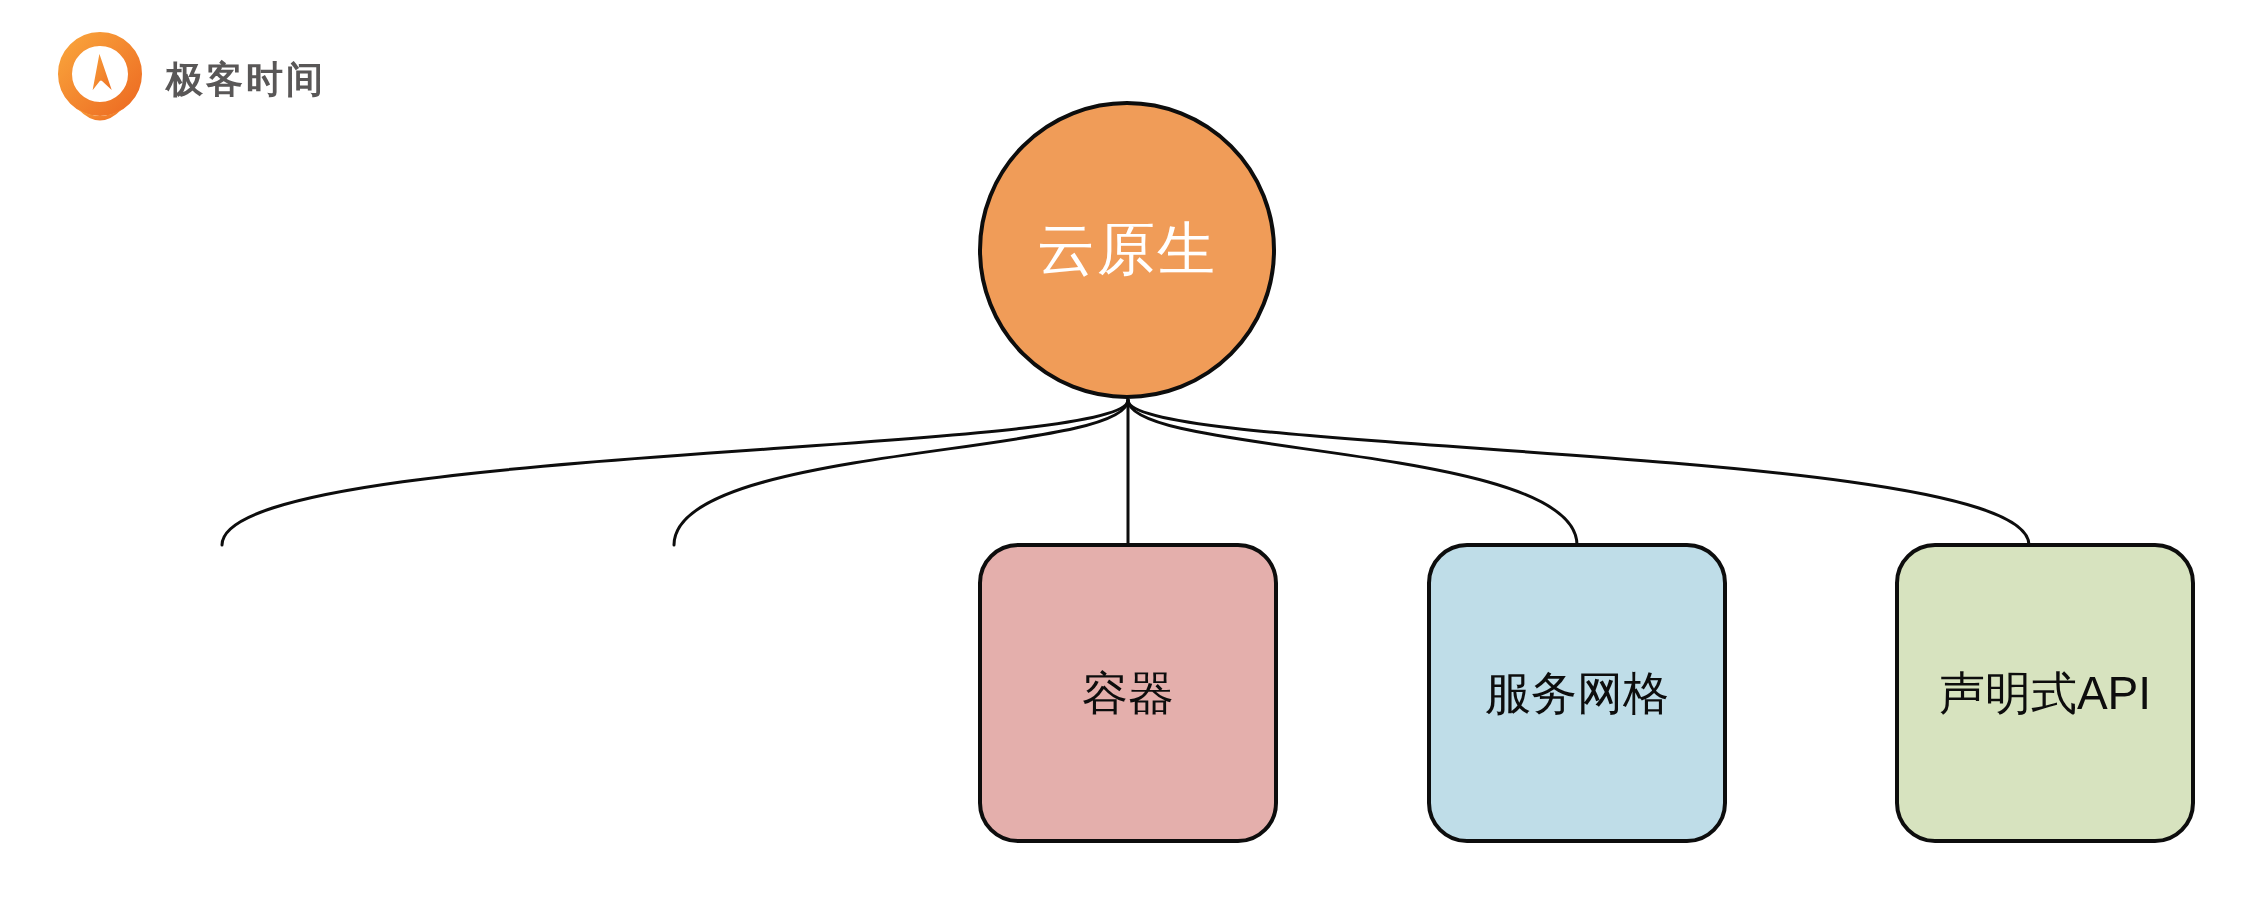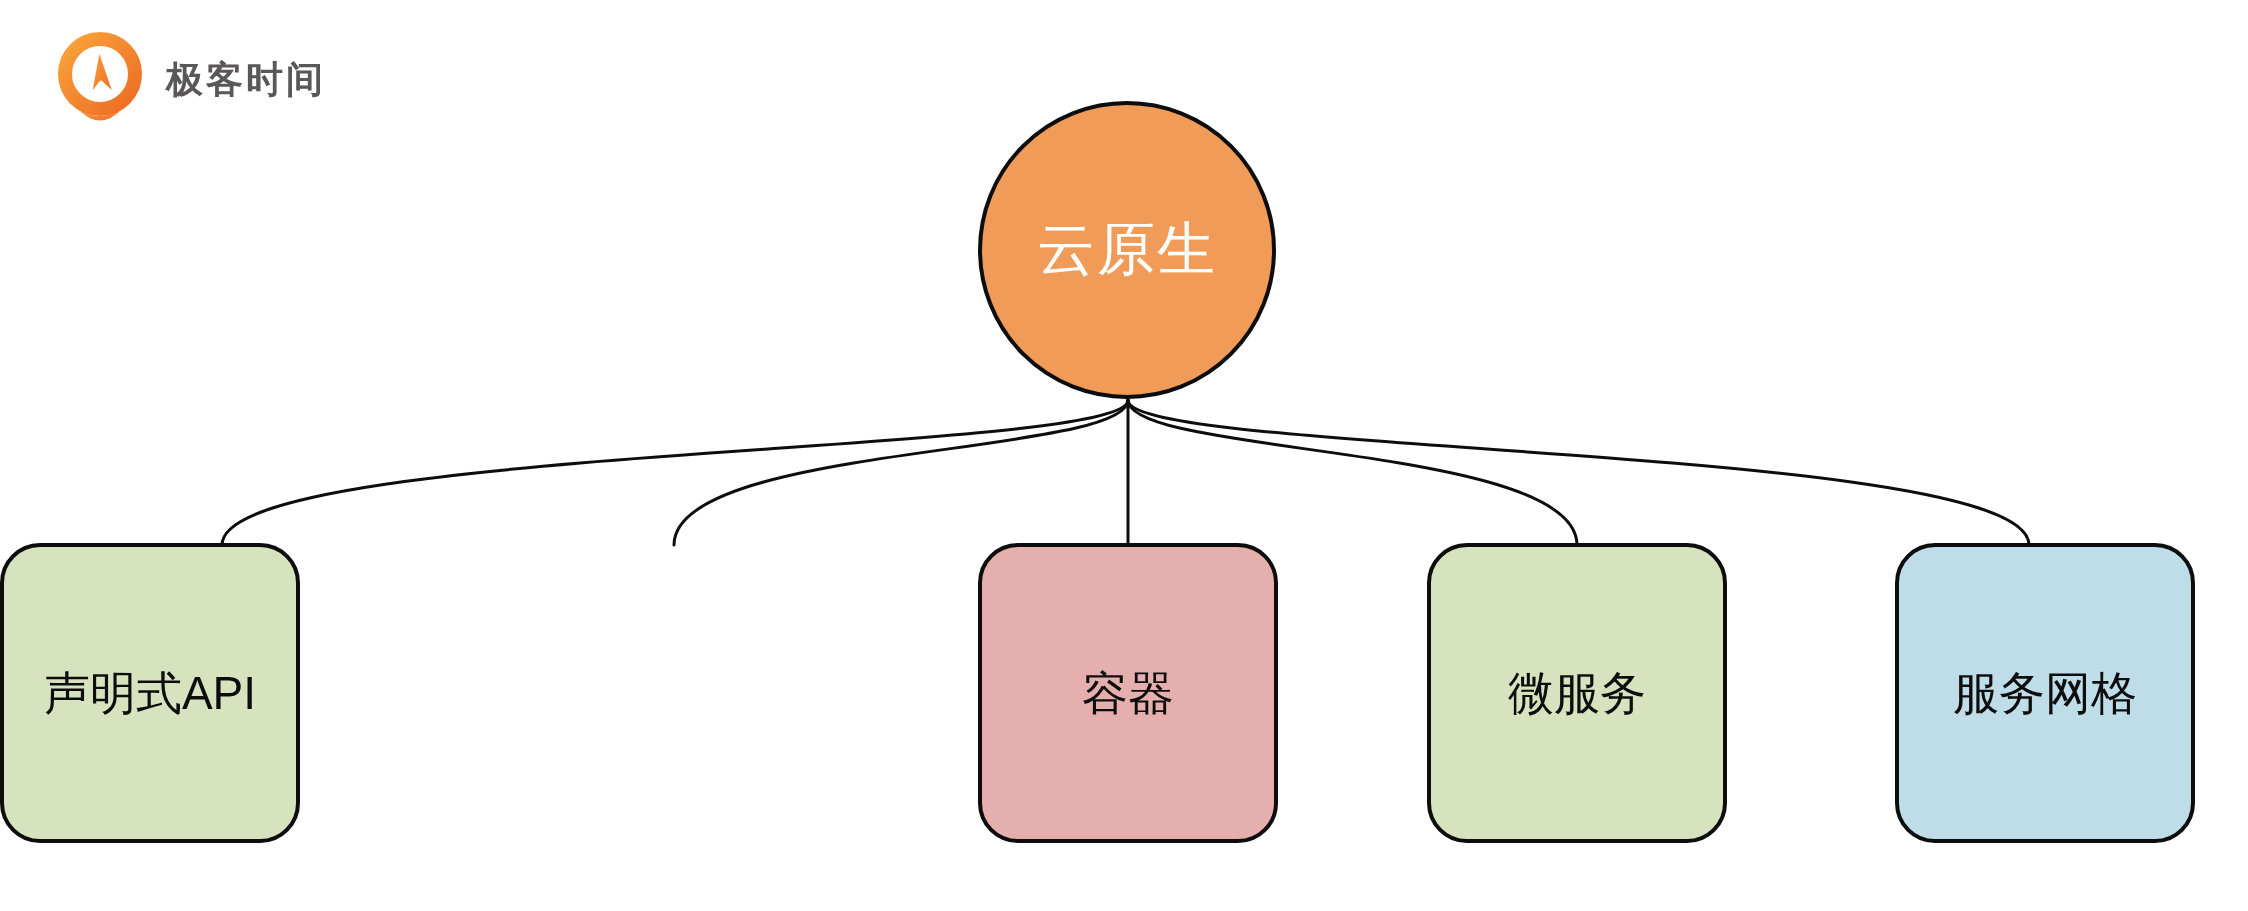--- a/index.html
+++ b/index.html
@@ -96,23 +96,20 @@
     <path d="M1128 400 C1128 456 2029 444 2029 545" stroke="#0D0D0D"></path>
   </svg>
 
   <div class="node node--root" style="background: rgb(240, 156, 88); color: rgb(255, 255, 255); border-color: rgb(13, 13, 13);">
     <span>云原生</span>
   </div>
 
   <div class="node node--child" style="background: rgb(228, 175, 172); color: rgb(13, 13, 13); border-color: rgb(13, 13, 13);">
     <span>容器</span>
   </div>
-  <div class="node node--child" style="background: rgb(215, 227, 191); color: rgb(13, 13, 13); border-color: rgb(13, 13, 13);">
-    <span>微服务</span>
-  </div>
   <div class="node node--child" style="background: rgb(191, 221, 232); color: rgb(13, 13, 13); border-color: rgb(13, 13, 13);">
     <span>服务网格</span>
   </div>
   <div class="node node--child" style="background: rgb(215, 227, 191); color: rgb(13, 13, 13); border-color: rgb(13, 13, 13);">
     <span>声明式API</span>
   </div>
 
 </div>
 
 </body></html>

